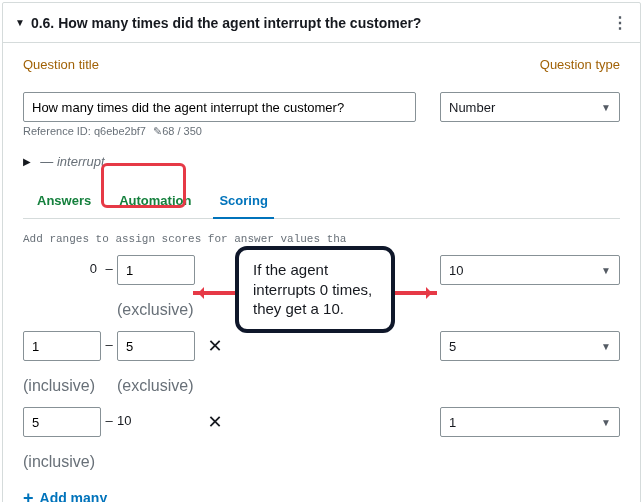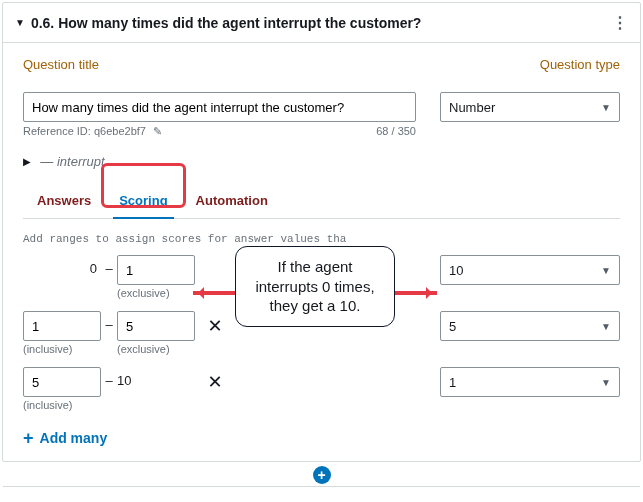--- a/index.html
+++ b/index.html
@@ -66,25 +66,23 @@
     align-items: center;
     justify-content: space-between;
     cursor: pointer;
   }
   .select .caret {
     font-size: 10px;
     color: #545b64;
   }
   .ref-row {
     display: flex;
-    justify-content: space-between;
     font-size: 11px;
     color: #687078;
     margin-top: 3px;
-    gap: 32px;
   }
   .ref-row .pencil { margin-left: 4px; font-size: 11px; }
   .instr {
     display: flex;
     align-items: center;
     margin: 16px 0 14px 0;
     font-size: 13px;
     cursor: pointer;
   }
   .instr .tri-r {
@@ -94,21 +92,21 @@
   .instr .opt { font-style: italic; color: #687078; }
   .tabs {
     display: flex;
     border-bottom: 1px solid #d5dbdb;
     position: relative;
   }
   .tab {
     padding: 10px 14px;
     font-size: 13px;
     font-weight: 700;
-    color: #7f1d1d;
+    color: #15803d;
     cursor: pointer;
     position: relative;
   }
   .tab.active {
     color: #0073bb;
   }
   .tab.active::after {
     content: "";
     position: absolute;
     left: 8px; right: 8px; bottom: -1px;
@@ -151,23 +149,23 @@
     text-align: right;
     padding: 6px 4px 0 0;
     font-size: 13px;
   }
   .dash {
     width: 16px;
     text-align: center;
     padding-top: 6px;
   }
   .incl {
-    font-size: 11px;
+    font-size: 16px;
     color: #687078;
-    margin-top: 2px;
+    margin-top: 16px;
   }
   .remove {
     width: 40px;
     text-align: center;
     font-size: 18px;
     color: #16191f;
     padding-top: 4px;
     cursor: pointer;
   }
   .spacer { flex: 1 1 auto; }
@@ -192,26 +190,26 @@
     cursor: pointer;
     margin: 6px 0 4px 0;
   }
   .add-range .plus {
     font-size: 18px;
     margin-right: 6px;
     line-height: 1;
   }
   .callout {
     position: absolute;
-    border: 1px solid #0f172a;
+    border: 4px solid #0f172a;
     border-radius: 12px;
     background: #fff;
     padding: 10px 14px;
     font-size: 15px;
-    text-align: center;
+    text-align: left;
     line-height: 1.3;
     z-index: 10;
   }
   .arrow {
     position: absolute;
     height: 4px;
     background: #e63946;
     z-index: 9;
   }
   .arrow::after {
@@ -282,22 +280,22 @@
     </div>
 
     <div class="instr">
       <span class="tri-r">▶</span>
       &nbsp;
       <span class="opt">— interrupt</span>
     </div>
 
     <div class="tabs">
       <div class="tab">Answers</div>
+      <div class="tab">Automation</div>
       <div class="tab active" id="tab-scoring">Scoring</div>
-      <div class="tab">Automation</div>
     </div>
 
     <div class="section-labels">
       <div class="left">
         <div class="sub">Add ranges to assign scores for answer values tha</div>
       </div>
       <div class="right">
       </div>
     </div>
 

